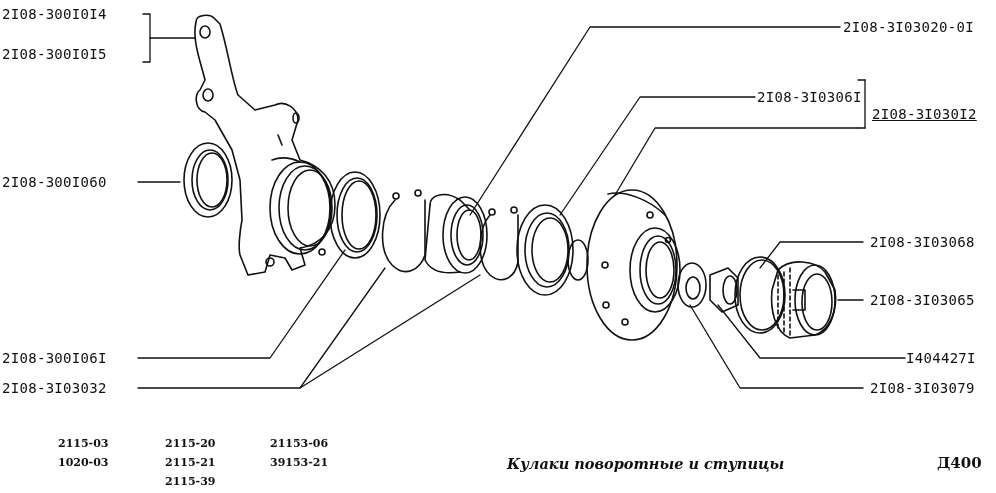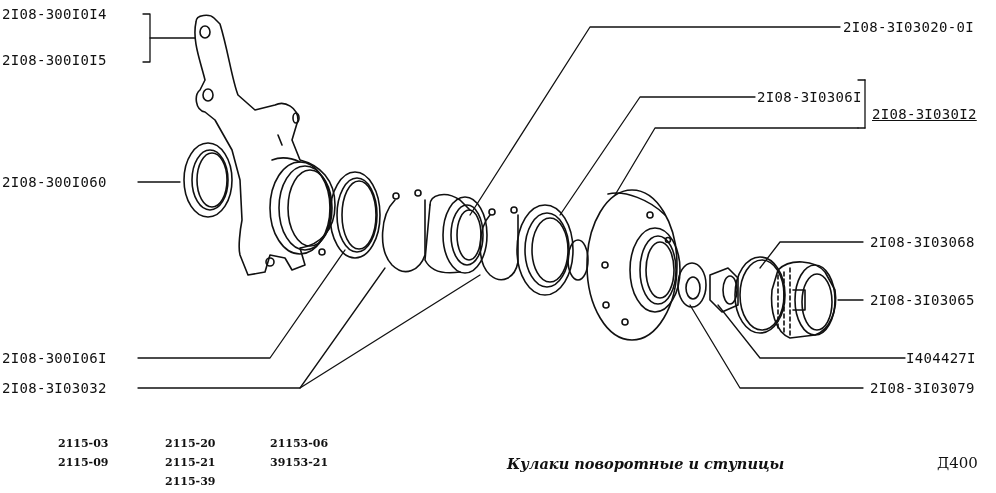--- a/index.html
+++ b/index.html
@@ -1,21 +1,21 @@
 <!DOCTYPE html>
 <html><head>
 <meta charset="utf-8">
 <style>
   html, body { margin:0; padding:0; background:#ffffff; }
   body { width:996px; height:493px; position:relative; overflow:hidden; font-family:"DejaVu Sans Mono", monospace; color:#111; }
   .lbl { position:absolute; font-family:"DejaVu Sans Mono","Liberation Mono",monospace; font-size:14px; letter-spacing:0.3px; color:#111; white-space:nowrap; line-height:16px; }
   .lbl.u { text-decoration:underline;text-align:right; }
   .model { position:absolute; font-family:"DejaVu Serif","Liberation Serif",serif; font-size:11px; font-weight:bold; color:#111; line-height:14px; }
   .title { position:absolute; font-family:"DejaVu Serif","Liberation Serif",serif; font-size:14.5px; font-weight:bold; color:#111;font-style:italic; }
-  .code { position:absolute; font-family:"DejaVu Serif","Liberation Serif",serif; font-size:15px; font-weight:normal; color:#111; }
+  .code { position:absolute; font-family:"DejaVu Serif","Liberation Serif",serif; font-size:15px; font-weight:bold; color:#111; }
   svg { position:absolute; left:0; top:0; }
 </style>
 </head>
 <body>
 
 <svg width="996" height="493" viewBox="0 0 996 493" fill="none" stroke="#111" stroke-width="1.6" stroke-linecap="round" stroke-linejoin="round">
 
   <g stroke-width="1.3">
     <path d="M143 14 H150 V62 H143"></path>
     <path d="M150 38 H195"></path>
@@ -119,34 +119,34 @@
   <g>
     <path d="M778 270 C790 258 815 260 825 272 L835 290 C838 310 830 330 815 335 L790 338 C775 332 770 310 772 290 Z"></path>
     <ellipse cx="815" cy="300" rx="20" ry="35"></ellipse>
     <ellipse cx="817" cy="302" rx="15" ry="28"></ellipse>
     <path d="M778 275 L778 330 M784 272 L784 335 M790 268 L790 338" stroke-dasharray="4 3"></path>
     <path d="M793 290 L805 290 L805 310 L793 310"></path>
   </g>
 </svg>
 
 <div class="lbl" style="left:2px;top:6px">2I08-300I0I4</div>
-<div class="lbl" style="left:2px;top:52px">2I08-300I0I5</div>
+<div class="lbl" style="left:2px;top:46px">2I08-300I0I5</div>
 <div class="lbl" style="left:2px;top:174px">2I08-300I060</div>
 <div class="lbl" style="left:2px;top:350px">2I08-300I06I</div>
 <div class="lbl" style="left:2px;top:380px">2I08-3I03032</div>
 <div class="lbl" style="left:843px;top:19px">2I08-3I03020-0I</div>
 <div class="lbl" style="left:757px;top:89px">2I08-3I0306I</div>
 <div class="lbl u" style="left:872px;top:106px">2I08-3I030I2</div>
 <div class="lbl" style="left:870px;top:234px">2I08-3I03068</div>
 <div class="lbl" style="left:870px;top:292px">2I08-3I03065</div>
 <div class="lbl" style="left:906px;top:350px">I404427I</div>
 <div class="lbl" style="left:870px;top:380px">2I08-3I03079</div>
 
 <div class="model" style="left:58px;top:437px">2115-03</div>
-<div class="model" style="left:58px;top:456px">2115-09</div>
+<div class="model" style="left:58px;top:456px">1020-03</div>
 <div class="model" style="left:165px;top:437px">2115-20</div>
 <div class="model" style="left:165px;top:456px">2115-21</div>
 <div class="model" style="left:165px;top:475px">2115-39</div>
 <div class="model" style="left:270px;top:437px">21153-06</div>
 <div class="model" style="left:270px;top:456px">39153-21</div>
 
 <div class="title" style="left:507px;top:455px">Кулаки поворотные и ступицы</div>
 <div class="code" style="left:937px;top:454px">Д400</div>
 
 </body></html>

